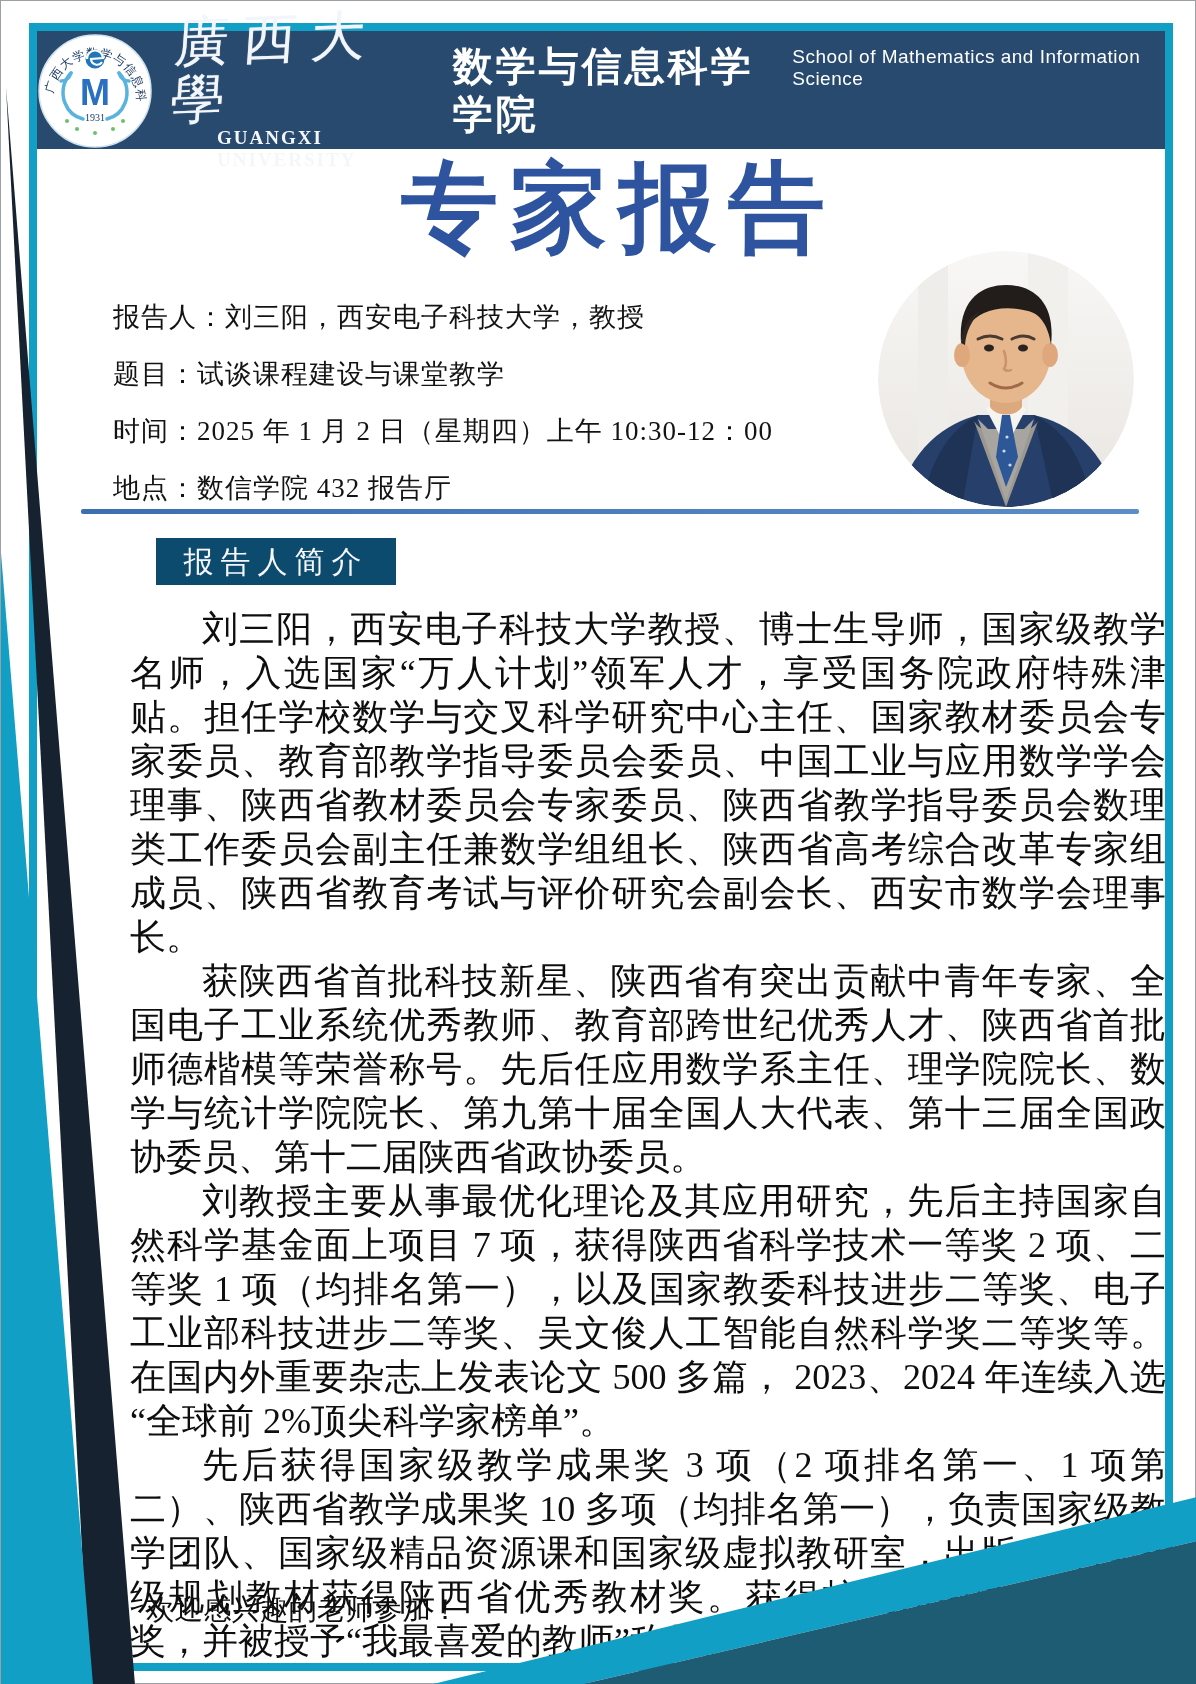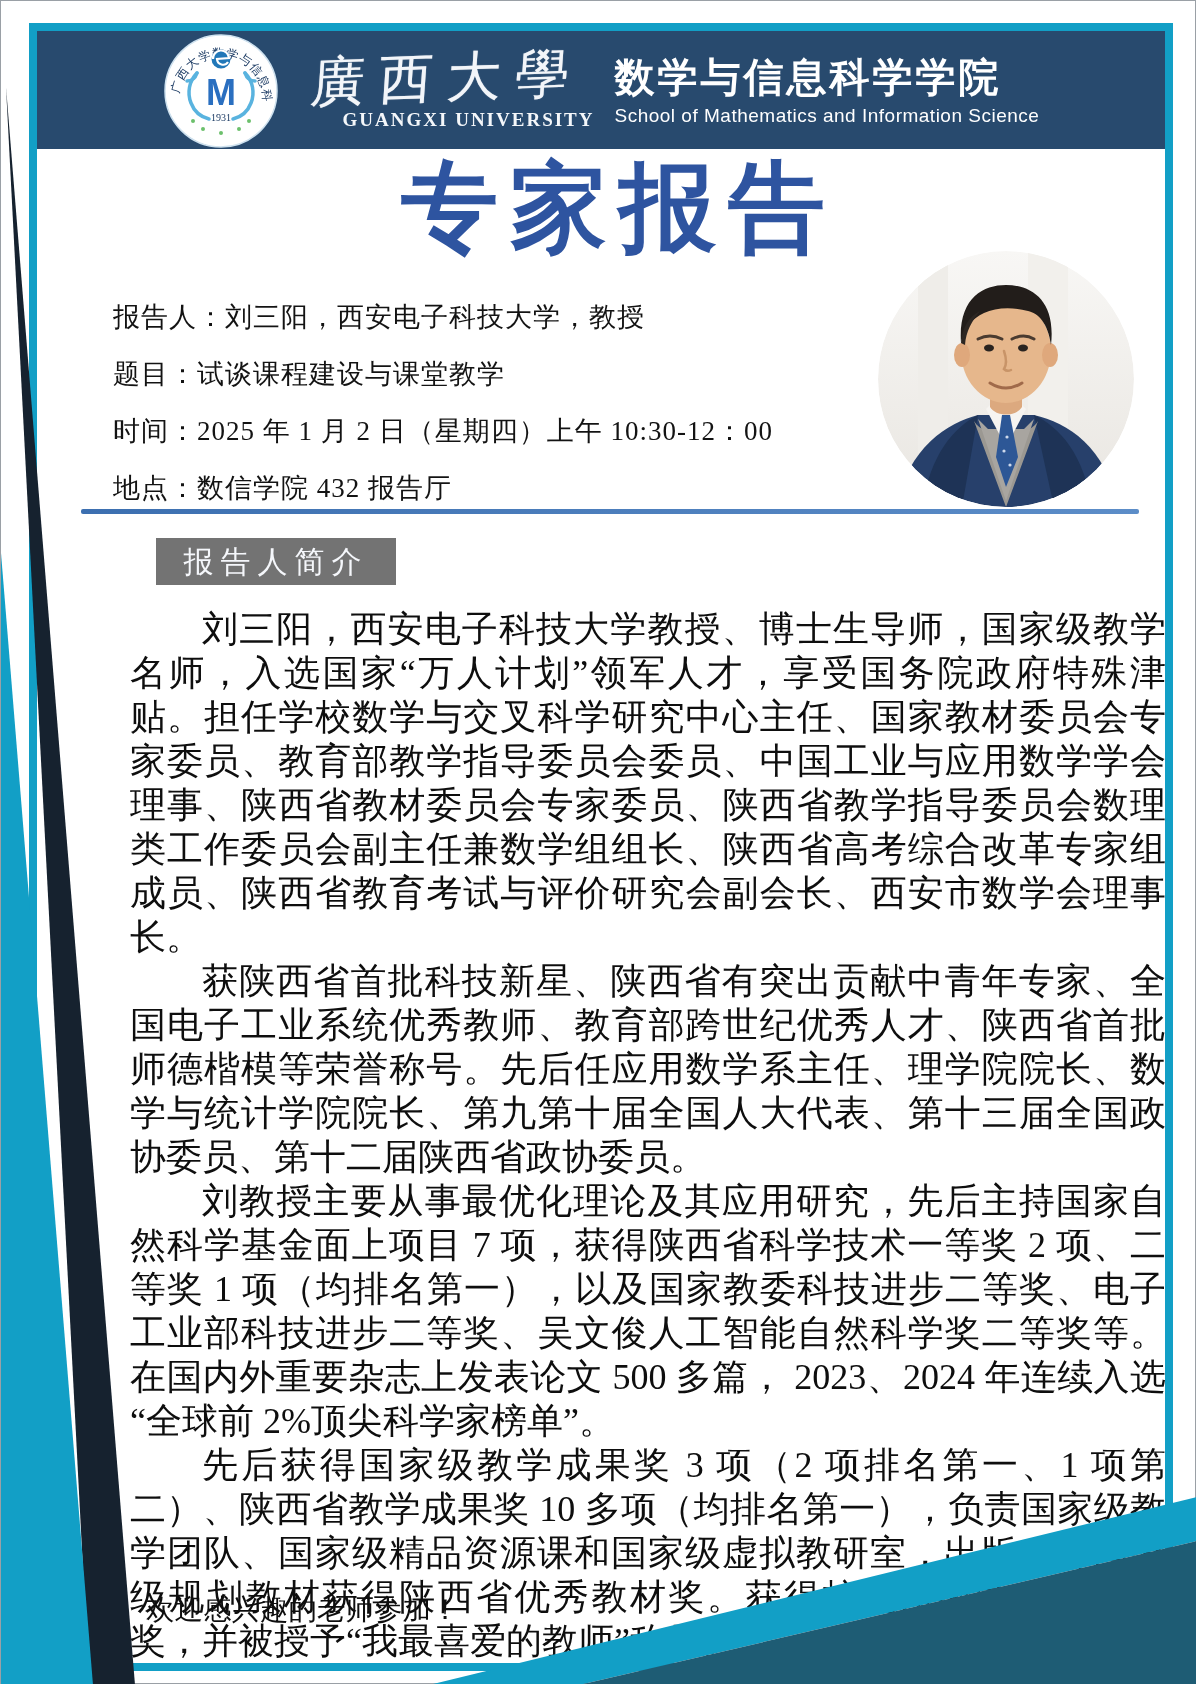--- a/index.html
+++ b/index.html
@@ -27,21 +27,21 @@
   .uni-block{display:flex;flex-direction:column;align-items:center;color:#fff;}
   .uni-zh{
     font-size:54px;line-height:58px;letter-spacing:14px;color:#f2f5f9;
     font-family:"Liberation Serif","DejaVu Serif",serif;
     transform:skewX(-6deg) rotate(-2deg);text-shadow:0 0 1px rgba(255,255,255,.6);
   }
   .uni-en{
     font-size:19px;font-weight:bold;letter-spacing:2px;margin-top:2px;
     font-family:"Liberation Serif","DejaVu Serif",serif;color:#f4f7fa;margin-left:44px;
   }
-  .school-block{display:flex;flex-direction:column;justify-content:center;color:#fff;}
+  .school-block{display:flex;flex-direction:row;justify-content:center;color:#fff;}
   .school-zh{
     font-size:40px;font-weight:bold;letter-spacing:3px;line-height:48px;
     font-family:"Liberation Sans","DejaVu Sans",sans-serif;color:#ffffff;
   }
   .school-en{
     font-size:19px;margin-top:4px;color:#ffffff;letter-spacing:.5px;
     font-family:"Liberation Sans","DejaVu Sans",sans-serif;
   }
   
   .title{
@@ -62,21 +62,21 @@
   }
   
   .divider{
     position:absolute;left:80px;top:508px;width:1058px;height:5px;
     background:linear-gradient(to right,#3c6fb0,#5c8dc8);
     border-radius:2px;
   }
   
   .section-label{
     position:absolute;left:155px;top:537px;width:240px;height:47px;
-    background:#737373;color:#f5f7fb;font-size:30px;letter-spacing:7px;
+    background:#0c4a6e;color:#f5f7fb;font-size:30px;letter-spacing:7px;
     text-align:center;line-height:47px;
   }
   
   .bio{
     position:absolute;left:86px;top:606px;width:1036px;
     font-size:36px;line-height:44px;color:#0e0e0e;
     text-align:justify;
     margin-left:43px;
   }
   .bio p{margin:0;text-indent:2em;}

